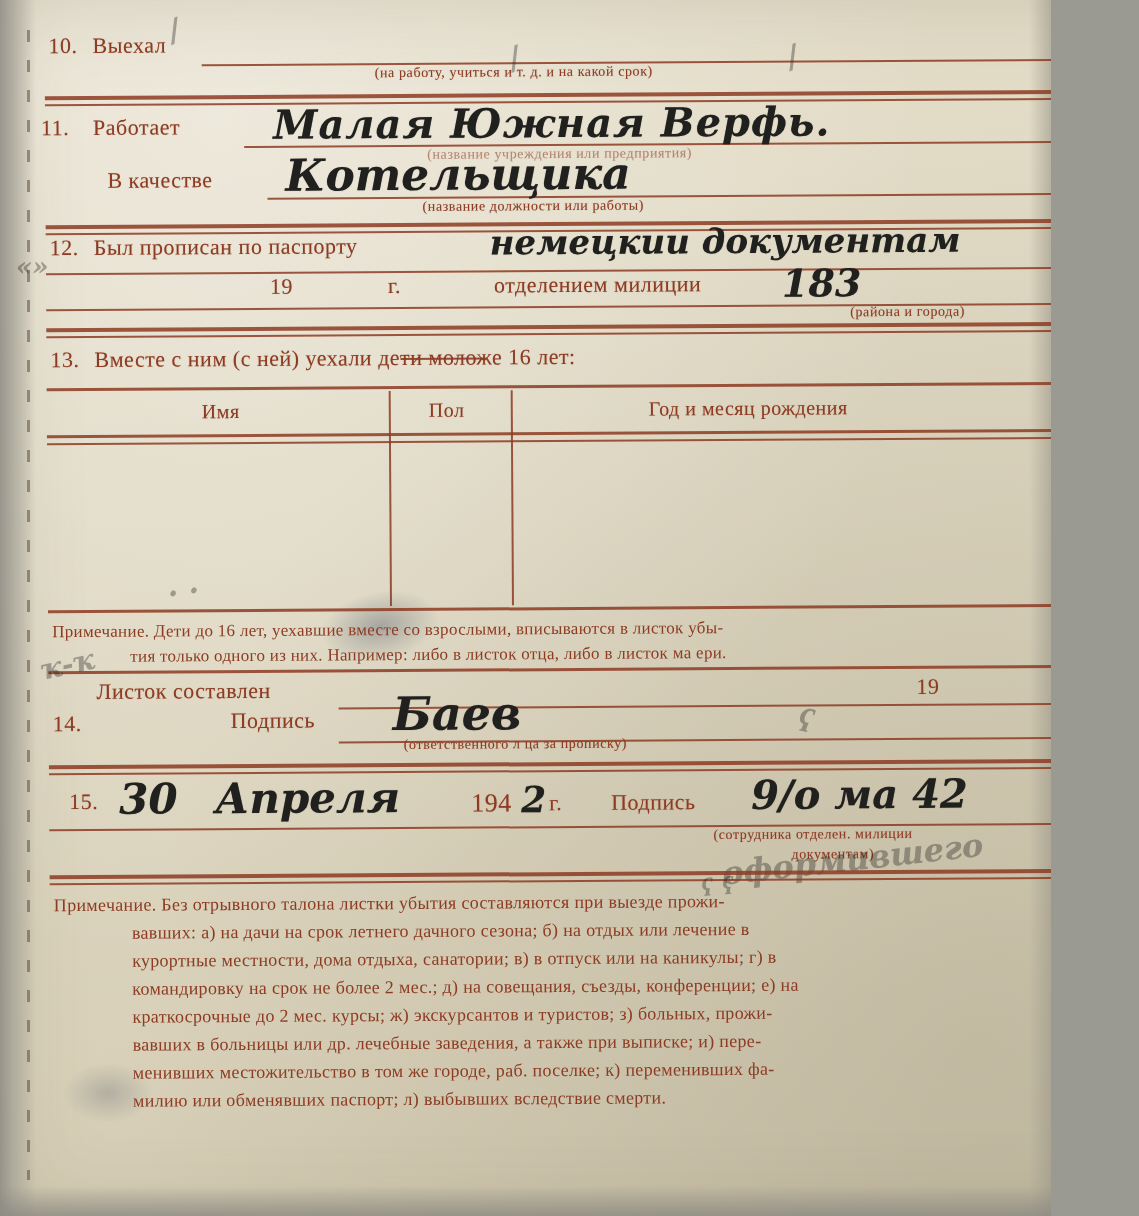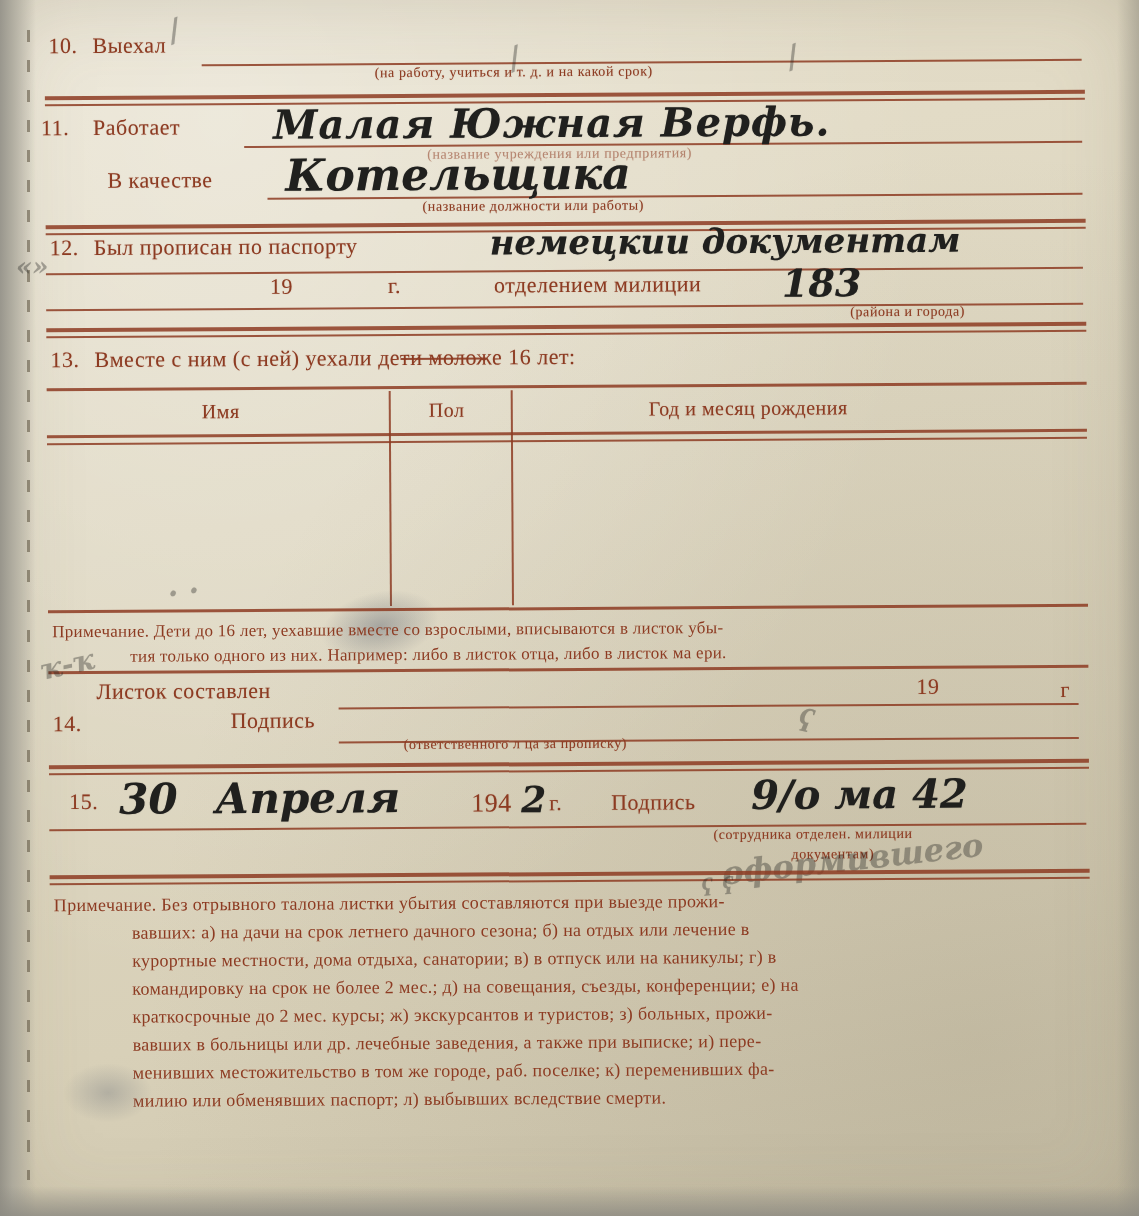--- a/index.html
+++ b/index.html
@@ -8,21 +8,21 @@
     background: #9a9a93;
   }
   body {
     width: 1139px;
     height: 1216px;
     font-family: "Liberation Serif", serif;
   }
 
   .page {
     position: relative;
-    width: 1139px;
+    width: 1051px;
     height: 1216px;
     overflow: hidden;
     background: #ddd6c2;
   }
 
   
   .sheet {
     position: absolute;
     left: -8px;
     top: -10px;
@@ -220,20 +220,21 @@
     <div class="pr lg" style="left:52px; top:708px;">14.</div>
     <div class="pr lg" style="left:96px; top:676px;">Листок составлен</div>
     <div class="rule thin" style="left:338px; top:706px; width:740px;"></div>
     <div class="pr lg" style="left:916px; top:676px;">19</div>
     <div class="pr lg" style="left:1060px; top:680px;">г</div>
     <div class="hw veryfaded" style="left:40px; top:645px; font-size:28px; transform:rotate(-12deg);">ҡ-ҡ</div>
 
     <div class="pr lg" style="left:230px; top:706px;">Подпись</div>
     <div class="rule thin" style="left:338px; top:740px; width:740px;"></div>
     <div class="pr sm" style="left:403px; top:736px;">(ответственного л ца за прописку)</div>
+    <div class="hw" style="left:392px; top:686px; font-size:46px;">Баев</div>
     <div class="hw veryfaded" style="left:800px; top:694px; font-size:34px; transform:rotate(12deg);">ҁ</div>
 
     <div class="rule thick" style="left:48px; top:762px; width:1040px;"></div>
     <div class="rule thin" style="left:48px; top:770px; width:1040px;"></div>
 
     <div class="pr lg" style="left:52px; top:786px;margin-left:16px;">15.</div>
     <div class="hw" style="left:118px; top:772px; font-size:42px;">30</div>
     <div class="hw" style="left:214px; top:772px; font-size:42px;">Апреля</div>
     <div class="pr lg" style="left:470px; top:788px; font-size:26px;">194</div>
     <div class="hw" style="left:520px; top:778px; font-size:36px;">2</div>

